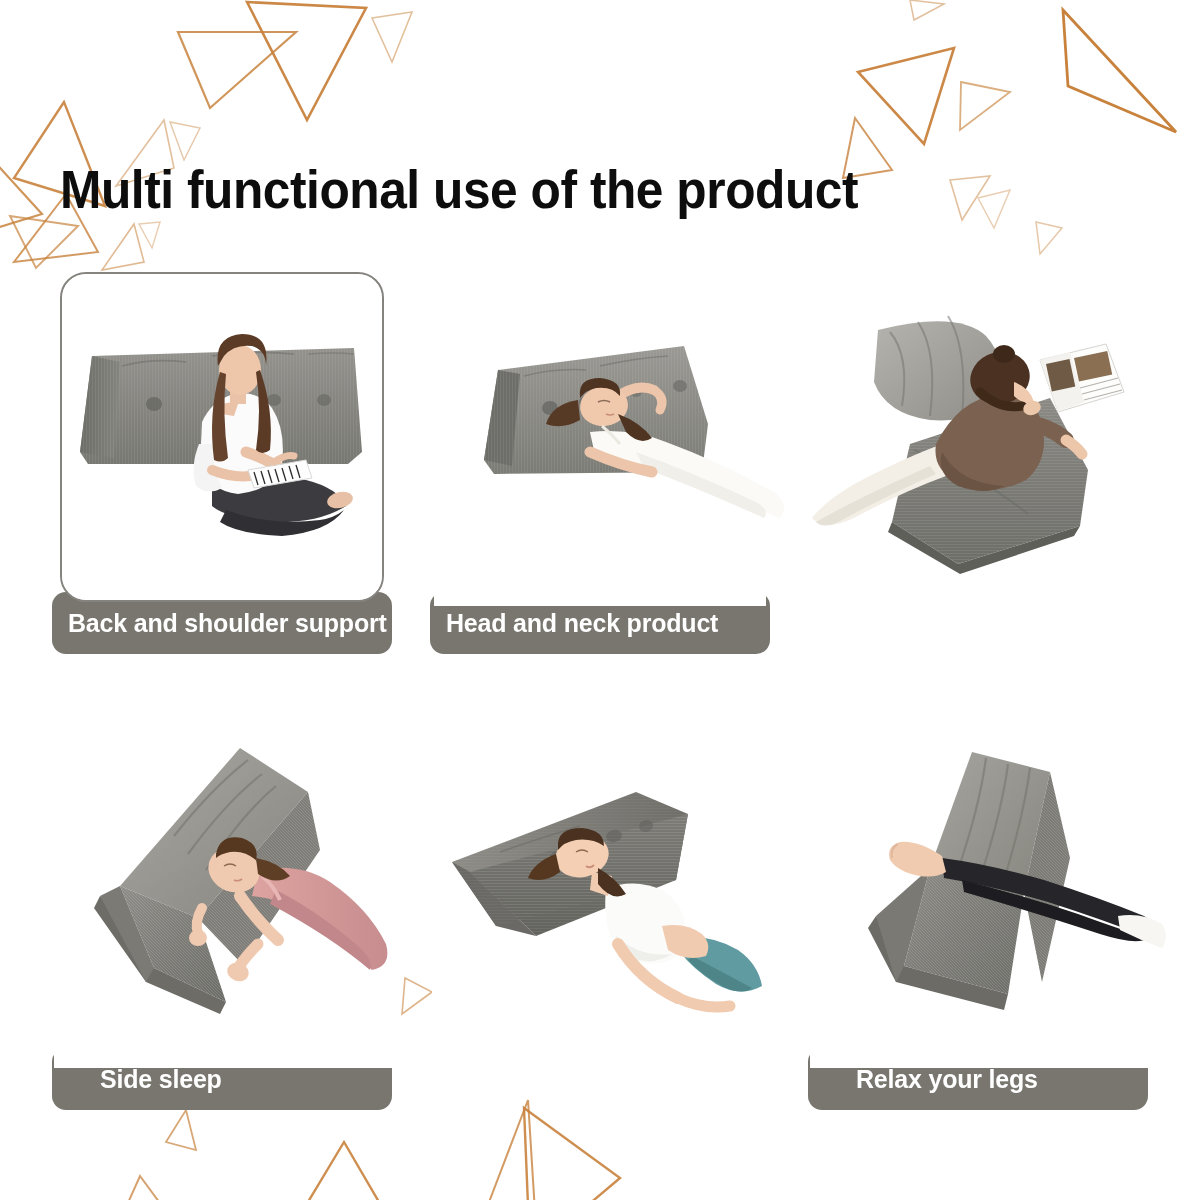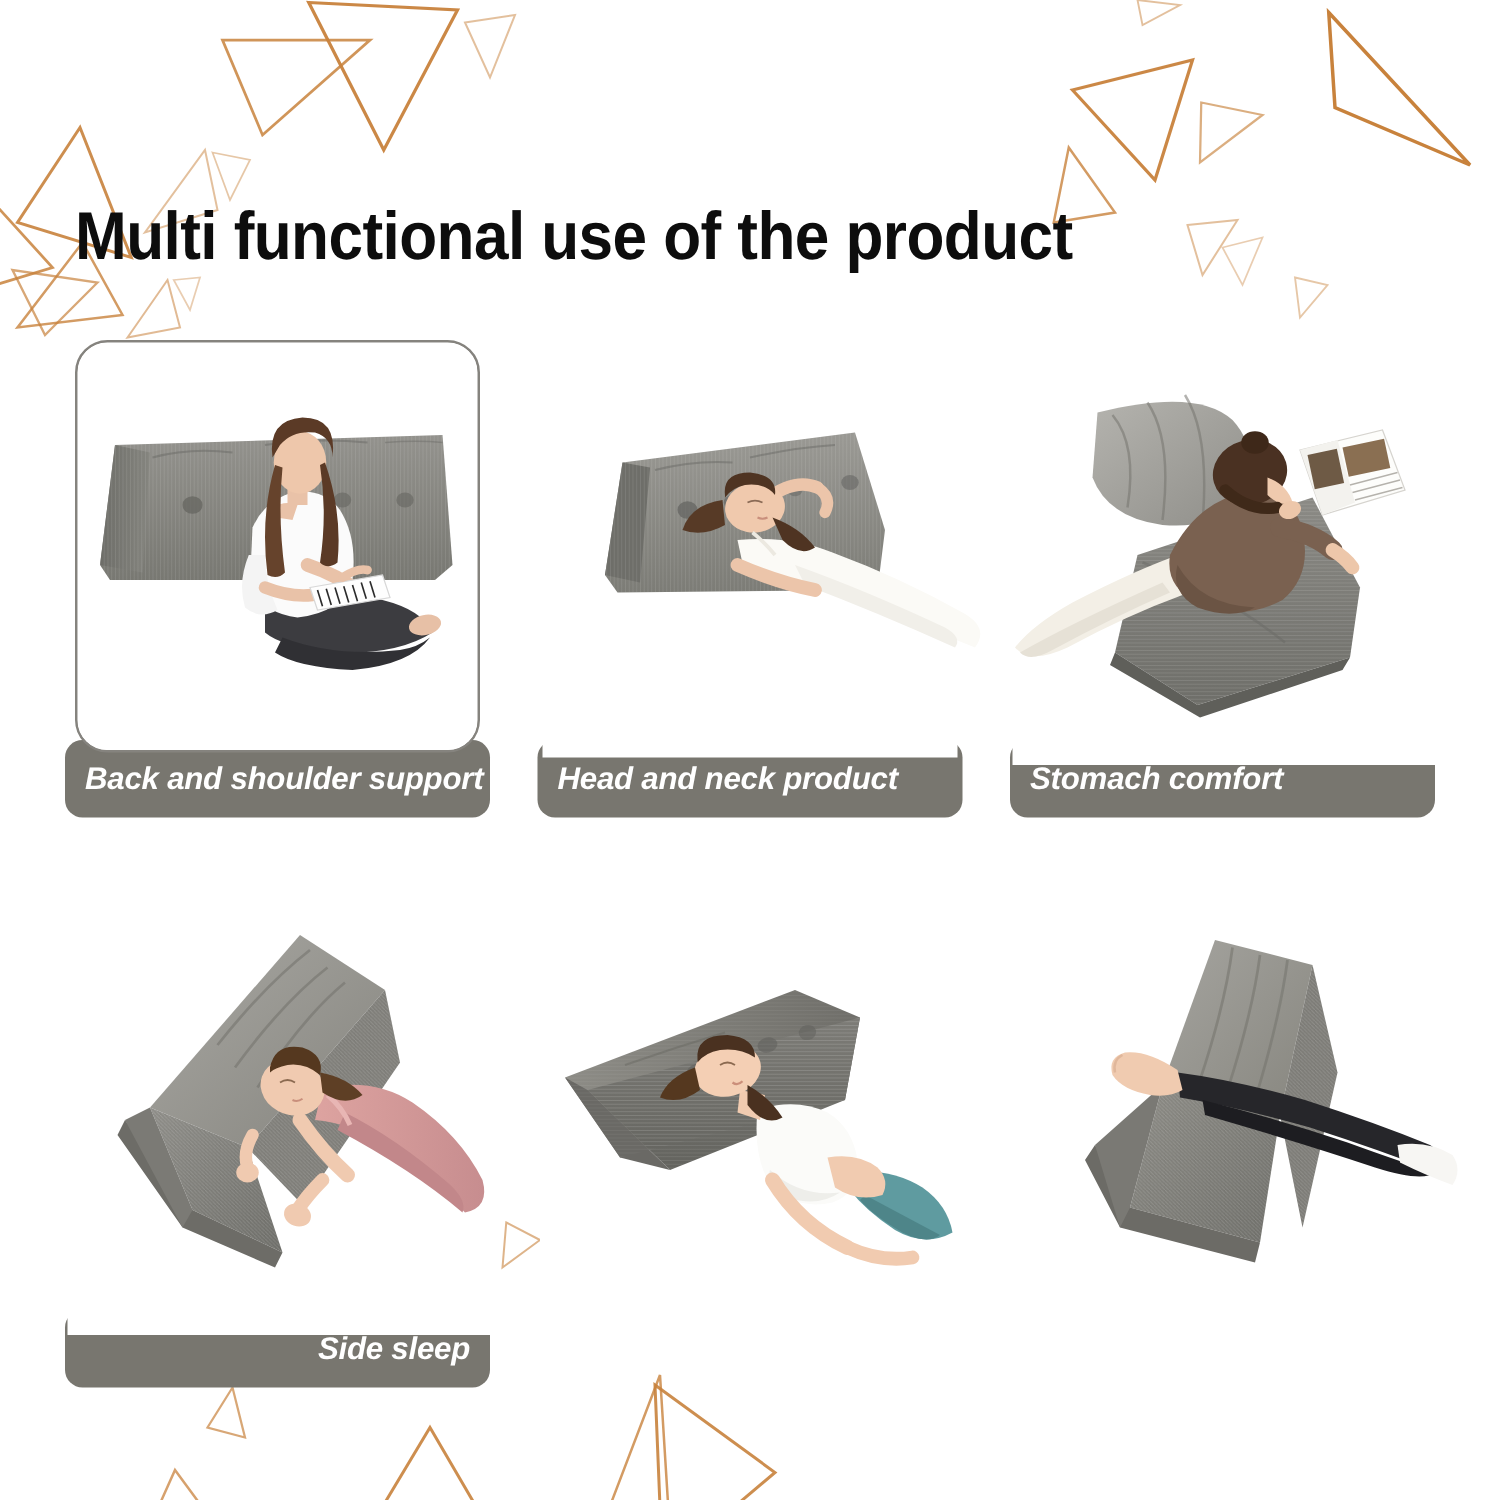--- a/index.html
+++ b/index.html
@@ -42,21 +42,20 @@
     position: absolute;
     left: 0; top: 0;
     width: 1200px; height: 1200px;
     z-index: 2;
   }
 
   .card {
     position: absolute;
     width: 340px;
     height: 382px;
-    font-style: italic;
   }
 
   .caption-bar {
     position: absolute;
     left: 0;
     bottom: 0;
     width: 340px;
     height: 62px;
     background: #78766f;
     border-radius: 14px;
@@ -69,21 +68,21 @@
     color: #ffffff;
     font-size: 25px;
     font-weight: bold;
     letter-spacing: -0.2px;
     white-space: nowrap;
     width: 100%;
     padding: 0 16px;
     box-sizing: border-box;
   }
   .caption-left { text-align: left; }
-  .caption-center { text-align: right; margin-left: 32px; }
+  .caption-center { text-align: left; margin-left: 32px; }
 
   .photo-frame {
     position: absolute;
     left: 8px;
     top: 0;
     width: 324px;
     height: 330px;
     background: #ffffff;
     border: 2px solid #85837e;
     border-radius: 26px;
@@ -272,23 +271,20 @@
           <path d="M158,128 Q164,125 170,128" stroke="#8a6a55" stroke-width="1.4" fill="none"></path>
           <path d="M166,140 Q170,142 174,140" stroke="#c98f7c" stroke-width="1.6" fill="none"></path>
 
           <path d="M162,152 Q172,160 180,170" stroke="#ece9e1" stroke-width="3" fill="none"></path>
         </svg>
       </div>
     </div>
   </div>
 
   <div class="card" style="left:808px; top:272px;">
-    <div class="caption-bar">
-      <div class="caption-text caption-left">Stomach comfort</div>
-    </div>
     <div class="photo-frame photo-open">
       <div class="photo-inner photo-open">
         <svg class="scene" viewBox="0 0 320 326" style="overflow:visible" xmlns="http://www.w3.org/2000/svg">
           <defs>
             <linearGradient id="g3a" x1="0" y1="0" x2="1" y2="1">
               <stop offset="0" stop-color="#b4b3ae"></stop>
                 <stop offset="1" stop-color="#8f8e89"></stop>
             </linearGradient>
             <linearGradient id="g3b" x1="0" y1="0" x2="0" y2="1">
               <stop offset="0" stop-color="#8b8a85"></stop>
@@ -457,20 +453,23 @@
           <path d="M158,138 Q176,148 186,164 Q172,172 158,154 Z" fill="#4a3120"></path>
 
           <path d="M136,122 Q142,118 148,122" stroke="#8b6a50" stroke-width="1.4" fill="none"></path>
           <path d="M146,136 Q150,139 154,135" stroke="#cb8f7a" stroke-width="1.8" fill="none"></path>
         </svg>
       </div>
     </div>
   </div>
 
   <div class="card" style="left:808px; top:728px;">
+    <div class="caption-bar">
+      <div class="caption-text caption-center">Relax your legs</div>
+    </div>
     <div class="photo-frame photo-open">
       <div class="photo-inner photo-open">
         <svg class="scene" viewBox="0 0 320 326" style="overflow:visible" xmlns="http://www.w3.org/2000/svg">
           <defs>
             <linearGradient id="g6a" x1="0" y1="0" x2="1" y2="1">
               <stop offset="0" stop-color="#a5a49f"></stop>
                 <stop offset="1" stop-color="#87867f"></stop>
             </linearGradient>
             <linearGradient id="g6b" x1="0" y1="0" x2="1" y2="1">
               <stop offset="0" stop-color="#8b8a84"></stop>

